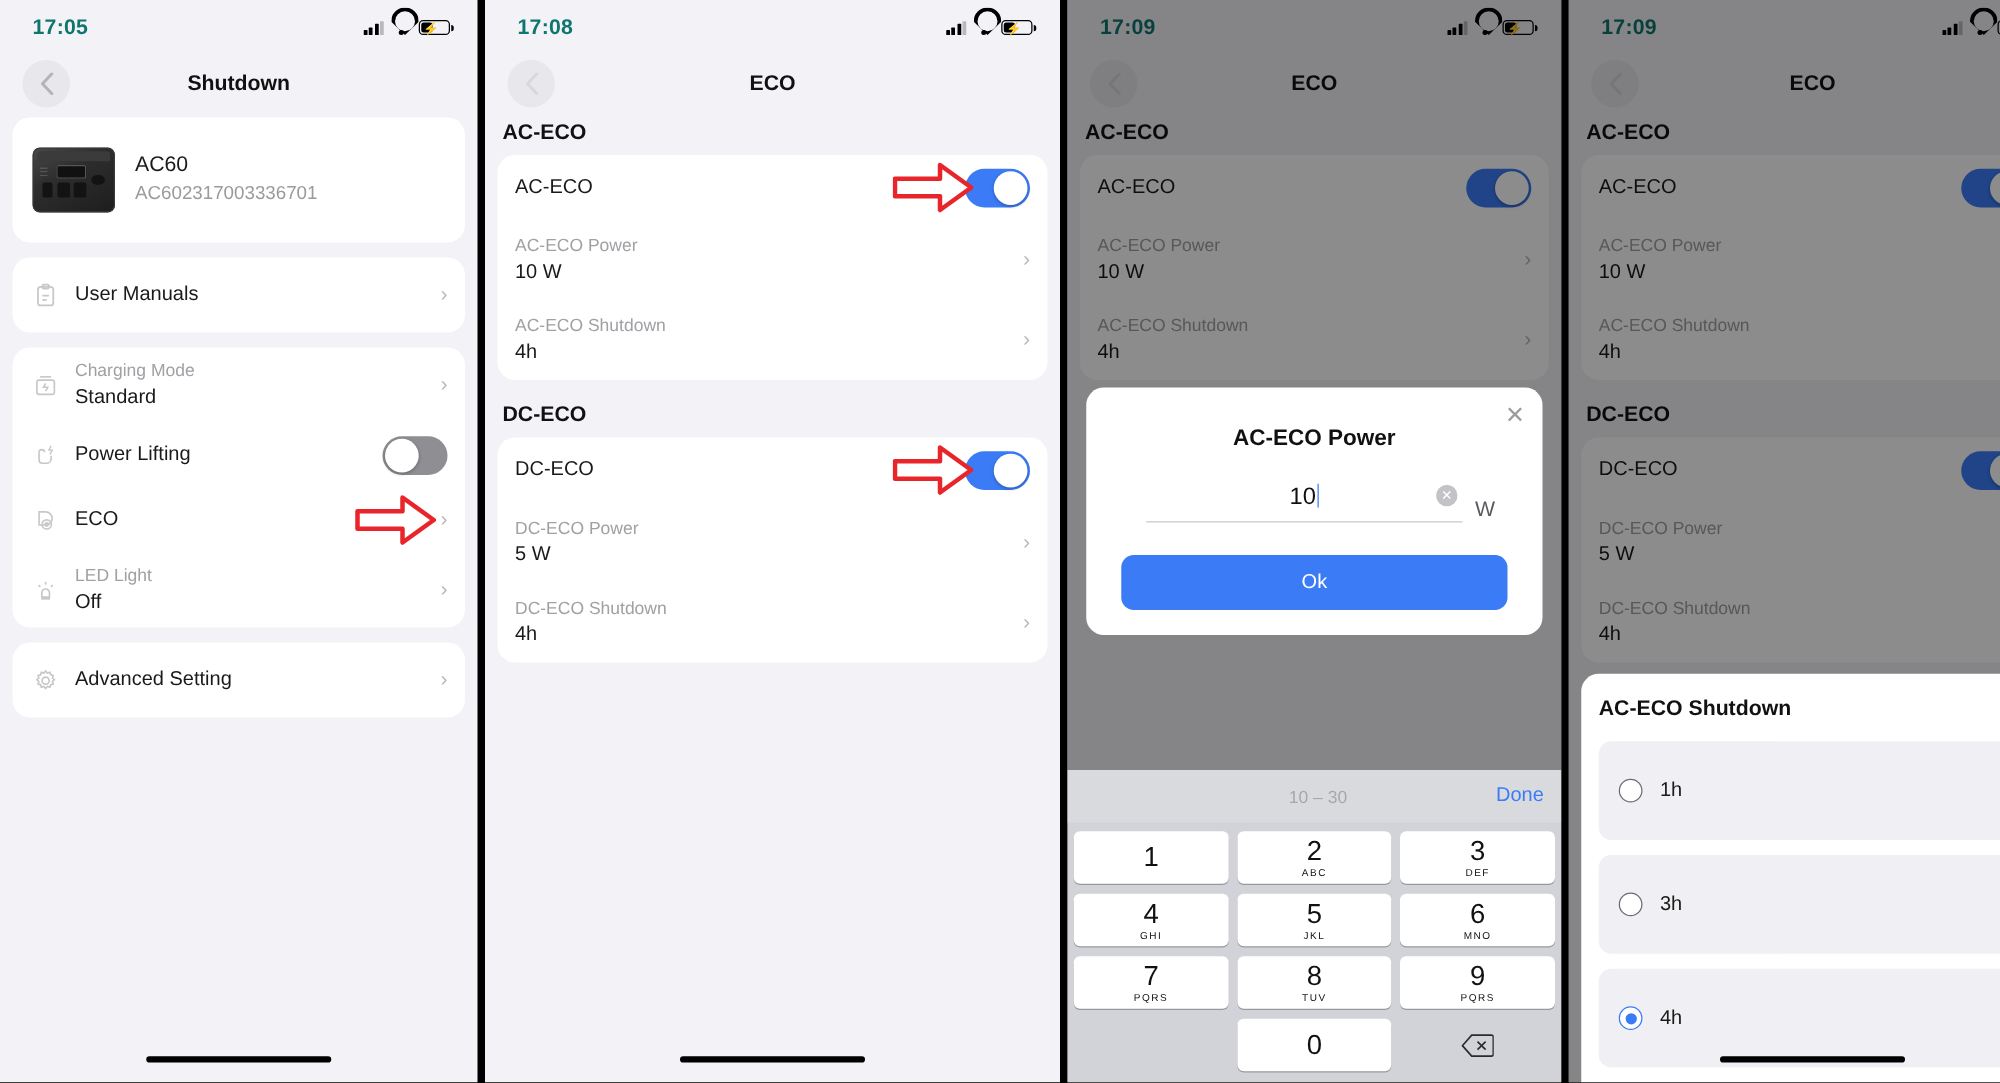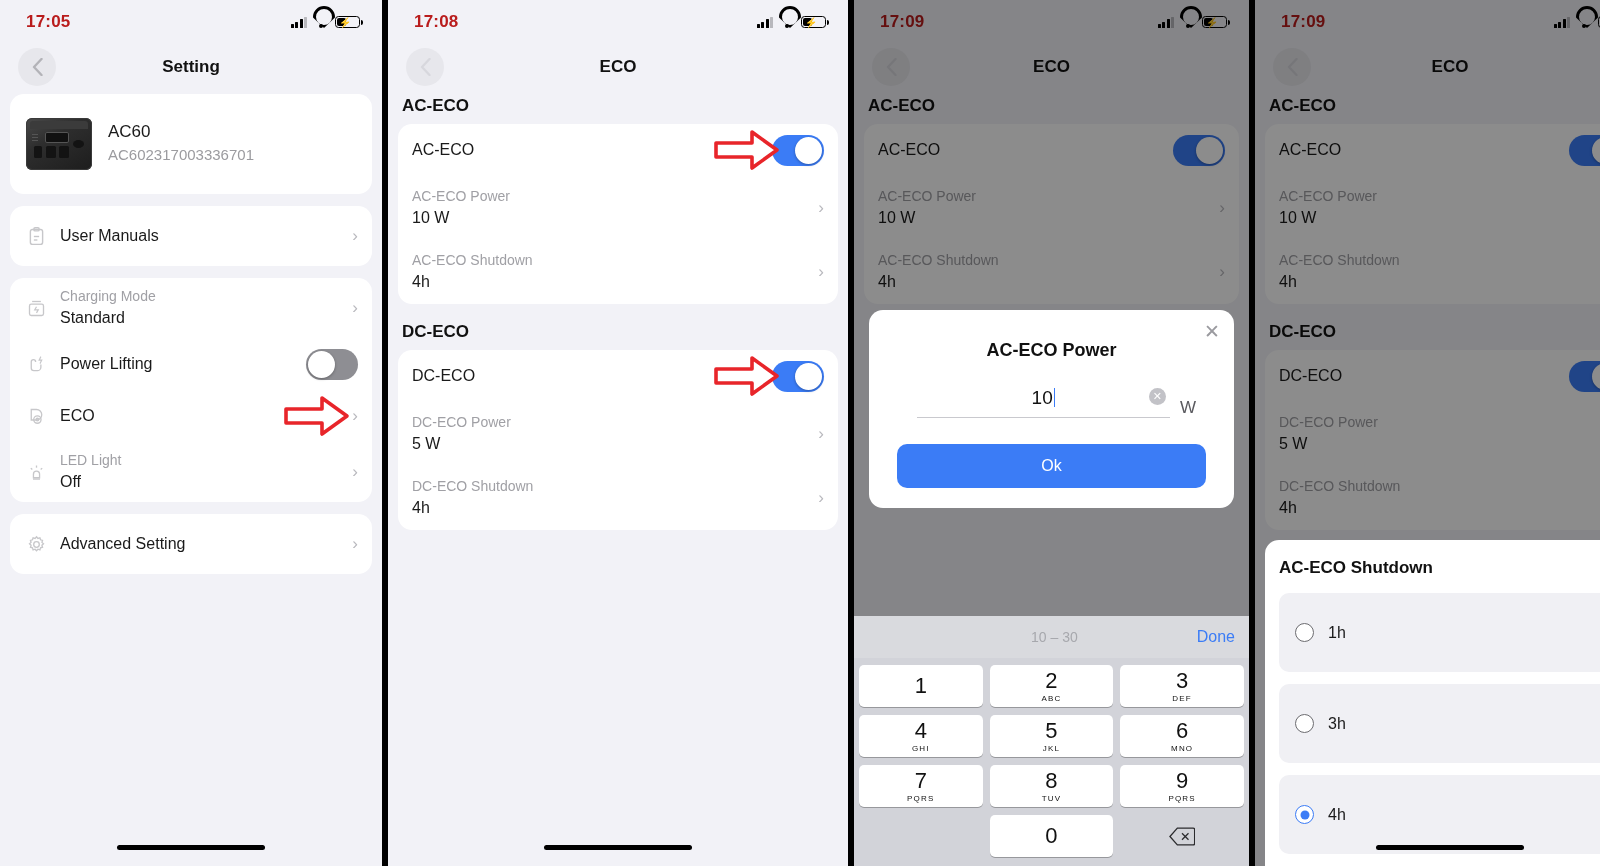--- a/index.html
+++ b/index.html
@@ -24,21 +24,21 @@
   .p3 { width: 395px; }
   .p4 { width: 390px; }
 
   
   .statusbar {
     height: 44px; display:flex; align-items:center;
     justify-content: space-between;
     padding: 0 22px 0 26px;
     position: relative;
   }
-  .clock { font-size: 17px; font-weight: 700; color:#b91c1c; letter-spacing: .2px; }
+  .clock { font-size: 17px; font-weight: 700; color:#0f766e; letter-spacing: .2px; }
   .status-icons { display:flex; align-items:center; gap:6px; }
   .sig { display:flex; align-items:flex-end; gap:1.5px; height:12px; }
   .sig i { display:block; width:3px; background:#000; border-radius:.5px; }
   .sig i:nth-child(1){height:4px;} .sig i:nth-child(2){height:6.5px;}
   .sig i:nth-child(3){height:9px;} .sig i:nth-child(4){height:11.5px; background:#b8b8bd;}
   .wifi { position:relative; width:16px; height:12px; }
   .wifi:before{
     content:""; position:absolute; left:0; bottom:0; width:16px; height:16px;
     border:3px solid #000; border-radius:50%;
     clip-path: polygon(0 0, 100% 0, 100% 52%, 50% 100%, 0 52%);
@@ -208,21 +208,21 @@
           </span>
       </div>
     </div>
 
     <div class="navbar">
       <div class="backbtn">
         <svg width="11" height="18" viewBox="0 0 11 18">
           <path d="M9.5 1 L2 9 L9.5 17" fill="none" stroke="#6e6e73" stroke-width="2.4" stroke-linecap="round" stroke-linejoin="round"></path>
         </svg>
       </div>
-      <div class="navtitle">Setting</div>
+      <div class="navtitle">Shutdown</div>
     </div>
 
     <div class="card" style="margin-top:4px">
       <div class="device-row">
         <div class="device-thumb">
           <span class="topface"></span>
             <span class="vent"></span>
             <span class="screen"></span>
           <span class="port p-a"></span>
             <span class="port p-b"></span>

